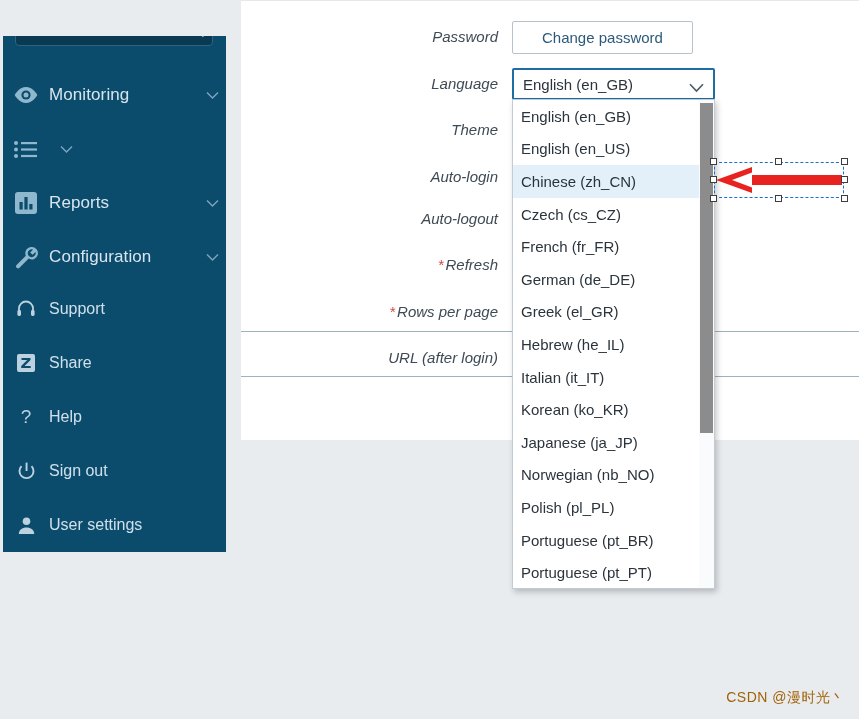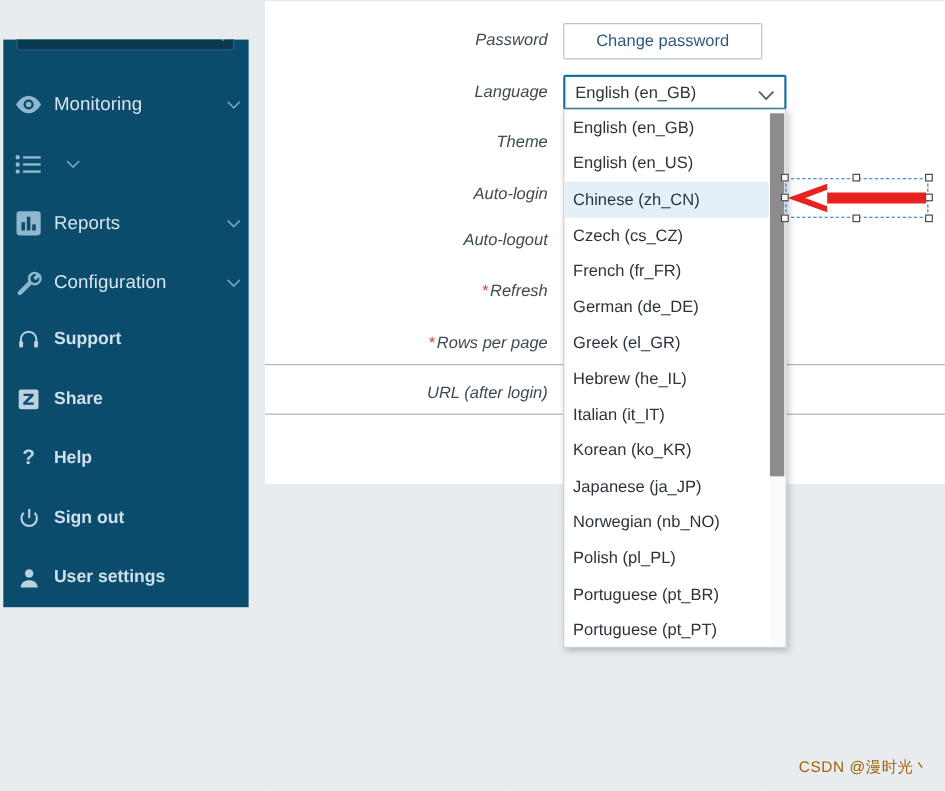--- a/index.html
+++ b/index.html
@@ -48,21 +48,21 @@
     letter-spacing: .1px;
     flex: 1;
   }
   .nav-chevron {
     width: 34px; min-width: 34px;
     display: flex; align-items: center; justify-content: center;
     color: #6f9ab5;
   }
 
   
-  .util-list { position: absolute; left: 0; bottom: 0; width: 226px; font-weight: bold; }
+  .util-list { position: absolute; left: 0; bottom: 0; width: 226px; }
   .util-item {
     position: relative;
     height: 54px;
     display: flex; align-items: center;
     cursor: pointer;
   }
   .util-icon {
     width: 46px; min-width: 46px;
     display: flex; align-items: center; justify-content: center;
     color: #bcd2e0;

